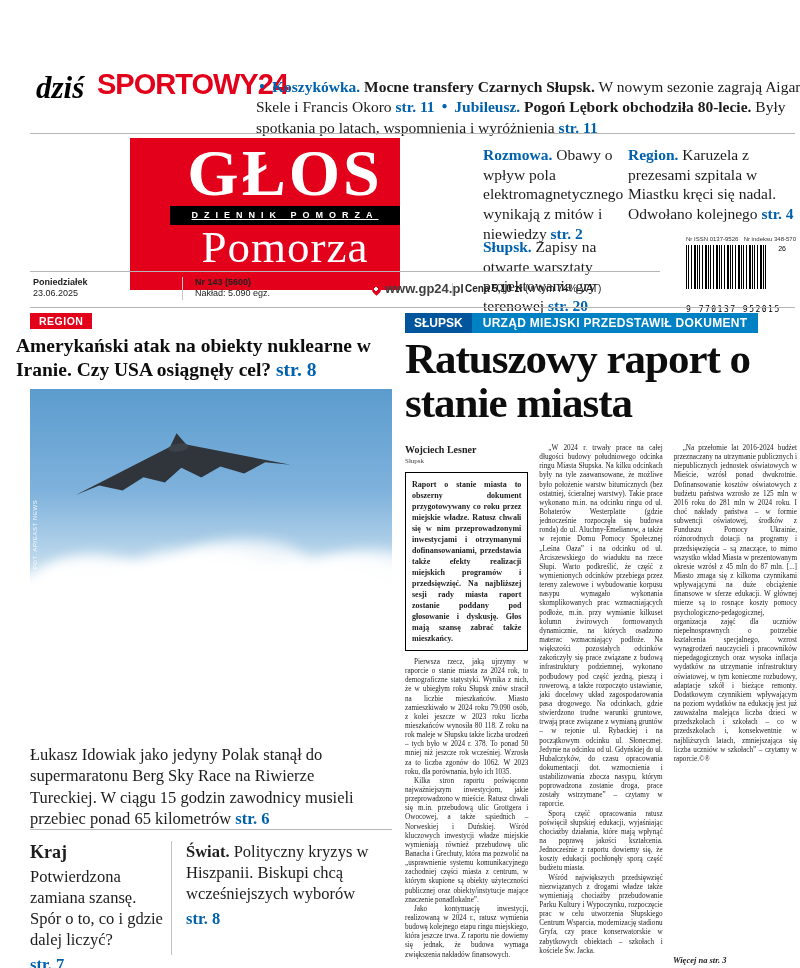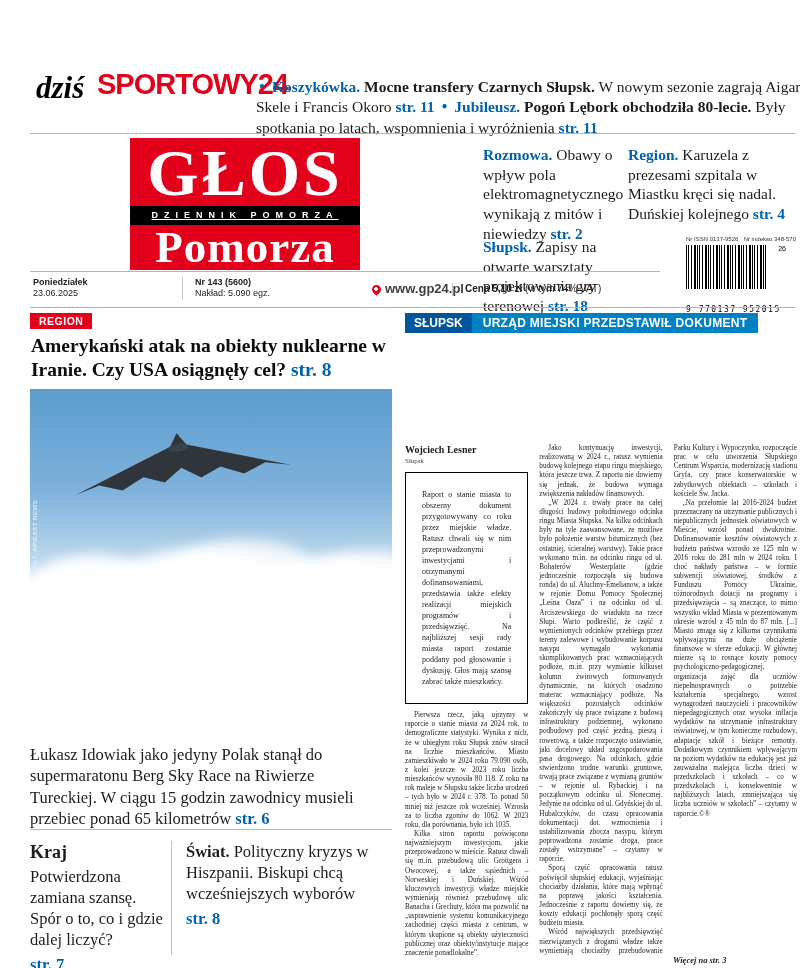--- a/index.html
+++ b/index.html
@@ -16,26 +16,26 @@
   .lead-blue{color:#0061ad;font-weight:700;}
   .bold-black{font-weight:700;}
   .page-ref{color:#0061ad;font-weight:700;}
 
   .hrule{position:absolute;height:1px;background:#b5b5b5;}
   #rule-topstrip{left:30px;top:133px;width:765px;}
   #rule-top{left:30px;top:271px;width:630px;}
   #rule-mid{left:30px;top:307px;width:765px;}
 
   
-  #masthead{left:130px;top:138px;width:230px;height:132px;background:#e2001a;color:#fff;
-            text-align:center;}
+  #masthead{left:130px;top:138px;width:230px;height:152px;background:#e2001a;color:#fff;
+            text-align:center;padding-left:40px;}
   #masthead .glos{font-weight:700;font-size:66px;line-height:0.98;letter-spacing:3px;margin-top:3px;}
   #masthead .bar{background:#000;height:19px;line-height:19px;font-family:"Liberation Sans",sans-serif;
                  font-weight:700;font-size:9px;letter-spacing:6px;text-decoration:underline;}
-  #masthead .pomorza{font-weight:700;font-size:45px;line-height:1.0;letter-spacing:1px;}
+  #masthead .pomorza{font-weight:400;font-size:45px;line-height:1.0;letter-spacing:1px;}
 
   
   .ht{font-size:15.5px;line-height:1.27;margin:0;}
   #ht-rozmowa{left:483px;top:145px;width:140px;}
   #ht-slupsk{left:483px;top:237px;width:140px;}
   #ht-region{left:628px;top:145px;width:167px;}
 
   
   #issue-info{left:686px;top:236px;width:110px;font-family:"Liberation Sans",sans-serif;
               font-size:6px;color:#333;}
@@ -54,21 +54,21 @@
   #dl-site{left:372px;top:281px;font-size:13px;font-weight:700;color:#404040;}
   #dl-price{left:452px;top:283px;font-size:10px;border-left:1px solid #c9c9c9;padding-left:12px;}
   .b{font-weight:700;}
   .pin{display:inline-block;width:9px;height:9px;margin-right:4px;position:relative;top:1px;
        background:radial-gradient(circle at 50% 42%,#fff 0 1.6px,#e2001a 1.7px);
        border-radius:50% 50% 50% 0;transform:rotate(-45deg);}
 
   
   #region-tag{left:30px;top:313px;background:#e2001a;color:#fff;font-family:"Liberation Sans",sans-serif;
               font-weight:700;font-size:10.5px;letter-spacing:0.5px;padding:2px 9px;}
-  #iran-head{left:31px;top:334px;width:362px;font-weight:700;font-size:19.5px;line-height:1.25;color:#0d0d0d;margin:0;}
+  #iran-head{left:16px;top:334px;width:362px;font-weight:700;font-size:19.5px;line-height:1.25;color:#0d0d0d;margin:0;}
 
   #photo{left:30px;top:389px;width:362px;height:228px;overflow:hidden;
          background:linear-gradient(180deg,#5b9cce 0%,#7fb2dc 45%,#b6d4ea 72%,#dcebf5 100%);}
   .cloud{position:absolute;background:#fff;border-radius:50%;filter:blur(7px);}
   .c1{left:-30px;bottom:-35px;width:170px;height:90px;}
   .c2{left:70px;bottom:-32px;width:200px;height:100px;}
   .c3{left:200px;bottom:-35px;width:190px;height:95px;}
   .c4{left:10px;bottom:12px;width:110px;height:50px;opacity:.85;}
   .c5{left:150px;bottom:22px;width:130px;height:55px;opacity:.8;}
   .c6{left:280px;bottom:6px;width:120px;height:60px;opacity:.9;}
@@ -94,21 +94,21 @@
   .kicker-text{background:#0081c4;color:#fff;font-weight:700;font-size:12px;padding:3px 11px;
                letter-spacing:0.3px;}
   #article-head{left:405px;top:337px;width:358px;font-weight:700;font-size:43px;line-height:1.02;
                 letter-spacing:-1px;color:#0d0d0d;margin:0;}
 
   #article-region{left:405px;top:444px;width:392px;height:521px;}
   #article-cols{height:100%;column-count:3;column-gap:11px;column-fill:auto;overflow:hidden;
                 font-size:7.2px;line-height:1.27;text-align:justify;hyphens:auto;}
   .byline-name{font-weight:700;font-size:10px;}
   .byline-place{font-size:7px;color:#444;margin-bottom:6px;}
-  .lead-box{border:1.5px solid #000;padding:16px;font-weight:400;font-size:8px;line-height:1.38;
+  .lead-box{border:1.5px solid #000;padding:6px;font-weight:700;font-size:8px;line-height:1.38;
             margin-bottom:7px;}
   #article-cols p{margin:0;text-indent:9px;}
   .more{position:absolute;left:268px;bottom:0;font-style:italic;font-weight:700;font-size:8.5px;}
 </style>
 </head>
 <body>
 
 <div id="page">
 
   <div class="abs" id="dzis">dziś</div>
@@ -134,25 +134,25 @@
   </div>
 
   <p class="abs ht" id="ht-rozmowa">
     <span class="lead-blue">Rozmowa.</span>
     <span>Obawy o wpływ pola elektromagnetycznego wynikają z mitów i niewiedzy</span>
     <span class="page-ref">str. 2</span>
   </p>
   <p class="abs ht" id="ht-slupsk">
     <span class="lead-blue">Słupsk.</span>
     <span>Zapisy na otwarte warsztaty projektowania gry terenowej</span>
-    <span class="page-ref">str. 18</span>
+    <span class="page-ref">str. 20</span>
   </p>
   <p class="abs ht" id="ht-region">
     <span class="lead-blue">Region.</span>
-    <span>Karuzela z prezesami szpitala w Miastku kręci się nadal. Duńskiej kolejnego</span>
+    <span>Karuzela z prezesami szpitala w Miastku kręci się nadal. Odwołano kolejnego</span>
     <span class="page-ref">str. 4</span>
   </p>
 
   <div class="abs" id="issue-info">
     <div class="issn-row">
       <span>Nr ISSN 0137-9526</span>
       <span>Nr indeksu 348-570</span>
     </div>
     <div id="barcode">
       <span id="addon">26</span>
@@ -214,20 +214,21 @@
   <p class="bottom-teaser" id="swiat">
     <span class="bold-black">Świat.</span>
     <span>Polityczny kryzys w Hiszpanii. Biskupi chcą wcześniejszych wyborów</span>
     <span class="page-line page-ref">str. 8</span>
   </p>
 
   <div class="abs" id="kicker">
     <span class="kicker-tag">SŁUPSK</span>
     <span class="kicker-text">URZĄD MIEJSKI PRZEDSTAWIŁ DOKUMENT</span>
   </div>
+  <h1 class="abs" id="article-head">Ratuszowy raport o stanie miasta</h1>
 
   <div class="abs" id="article-region">
     <div id="article-cols">
       <div class="byline-name">Wojciech Lesner</div>
       <div class="byline-place">Słupsk</div>
       <div class="lead-box">Raport o stanie miasta to obszerny dokument przygotowywany co roku przez miejskie władze. Ratusz chwali się w nim przeprowadzonymi inwestycjami i otrzymanymi dofinansowaniami, przedstawia także efekty realizacji miejskich programów i przedsięwzięć. Na najbliższej sesji rady miasta raport zostanie poddany pod głosowanie i dyskusję. Głos mają szansę zabrać także mieszkańcy.</div>
       <p>Pierwsza rzecz, jaką ujrzymy w raporcie o stanie miasta za 2024 rok, to demograficzne statystyki. Wynika z nich, że w ubiegłym roku Słupsk znów stracił na liczbie mieszkańców. Miasto zamieszkiwało w 2024 roku 79.090 osób, z kolei jeszcze w 2023 roku liczba mieszkańców wynosiła 80 118. Z roku na rok maleje w Słupsku także liczba urodzeń – tych było w 2024 r. 378. To ponad 50 mniej niż jeszcze rok wcześniej. Wzrosła za to liczba zgonów do 1062. W 2023 roku, dla porównania, było ich 1035.</p>
       <p>Kilka stron raportu poświęcono najważniejszym inwestycjom, jakie przeprowadzono w mieście. Ratusz chwali się m.in. przebudową ulic Grottgera i Owocowej, a także sąsiednich – Norweskiej i Duńskiej. Wśród kluczowych inwestycji władze miejskie wymieniają również przebudowę ulic Banacha i Grechuty, która ma pozwolić na „usprawnienie systemu komunikacyjnego zachodniej części miasta z centrum, w którym skupione są obiekty użyteczności publicznej oraz obiekty/instytucje mające znaczenie ponadlokalne”.</p>
       <p>Jako kontynuację inwestycji, realizowaną w 2024 r., ratusz wymienia budowę kolejnego etapu ringu miejskiego, która jeszcze trwa. Z raportu nie dowiemy się jednak, że budowa wymaga zwiększenia nakładów finansowych.</p>
       <p>„W 2024 r. trwały prace na całej długości budowy południowego odcinka ringu Miasta Słupska. Na kilku odcinkach były na tyle zaawansowane, że możliwe było położenie warstw bitumicznych (bez ostatniej, ścieralnej warstwy). Takie prace wykonano m.in. na odcinku ringu od ul. Bohaterów Westerplatte (gdzie jednocześnie rozpoczęła się budowa ronda) do ul. Aluchny-Emelianow, a także w rejonie Domu Pomocy Społecznej „Leśna Oaza” i na odcinku od ul. Arciszewskiego do wiaduktu na rzece Słupi. Warto podkreślić, że część z wymienionych odcinków przebiega przez tereny zalewowe i wybudowanie korpusu nasypu wymagało wykonania skomplikowanych prac wzmacniających podłoże, m.in. przy wymianie kilkuset kolumn żwirowych formowanych dynamicznie, na których osadzono materac wzmacniający podłoże. Na większości pozostałych odcinków zakończyły się prace związane z budową infrastruktury podziemnej, wykonano podbudowy pod część jezdną, pieszą i rowerową, a także rozpoczęto ustawianie, jaki docelowy układ zagospodarowania pasa drogowego. Na odcinkach, gdzie stwierdzono trudne warunki gruntowe, trwają prace związane z wymianą gruntów – w rejonie ul. Rybackiej i na początkowym odcinku ul. Słonecznej. Jedynie na odcinku od ul. Gdyńskiej do ul. Hubalczyków, do czasu opracowania dokumentacji dot. wzmocnienia i ustabilizowania zbocza nasypu, którym poprowadzona zostanie droga, prace zostały wstrzymane” – czytamy w raporcie.</p>

